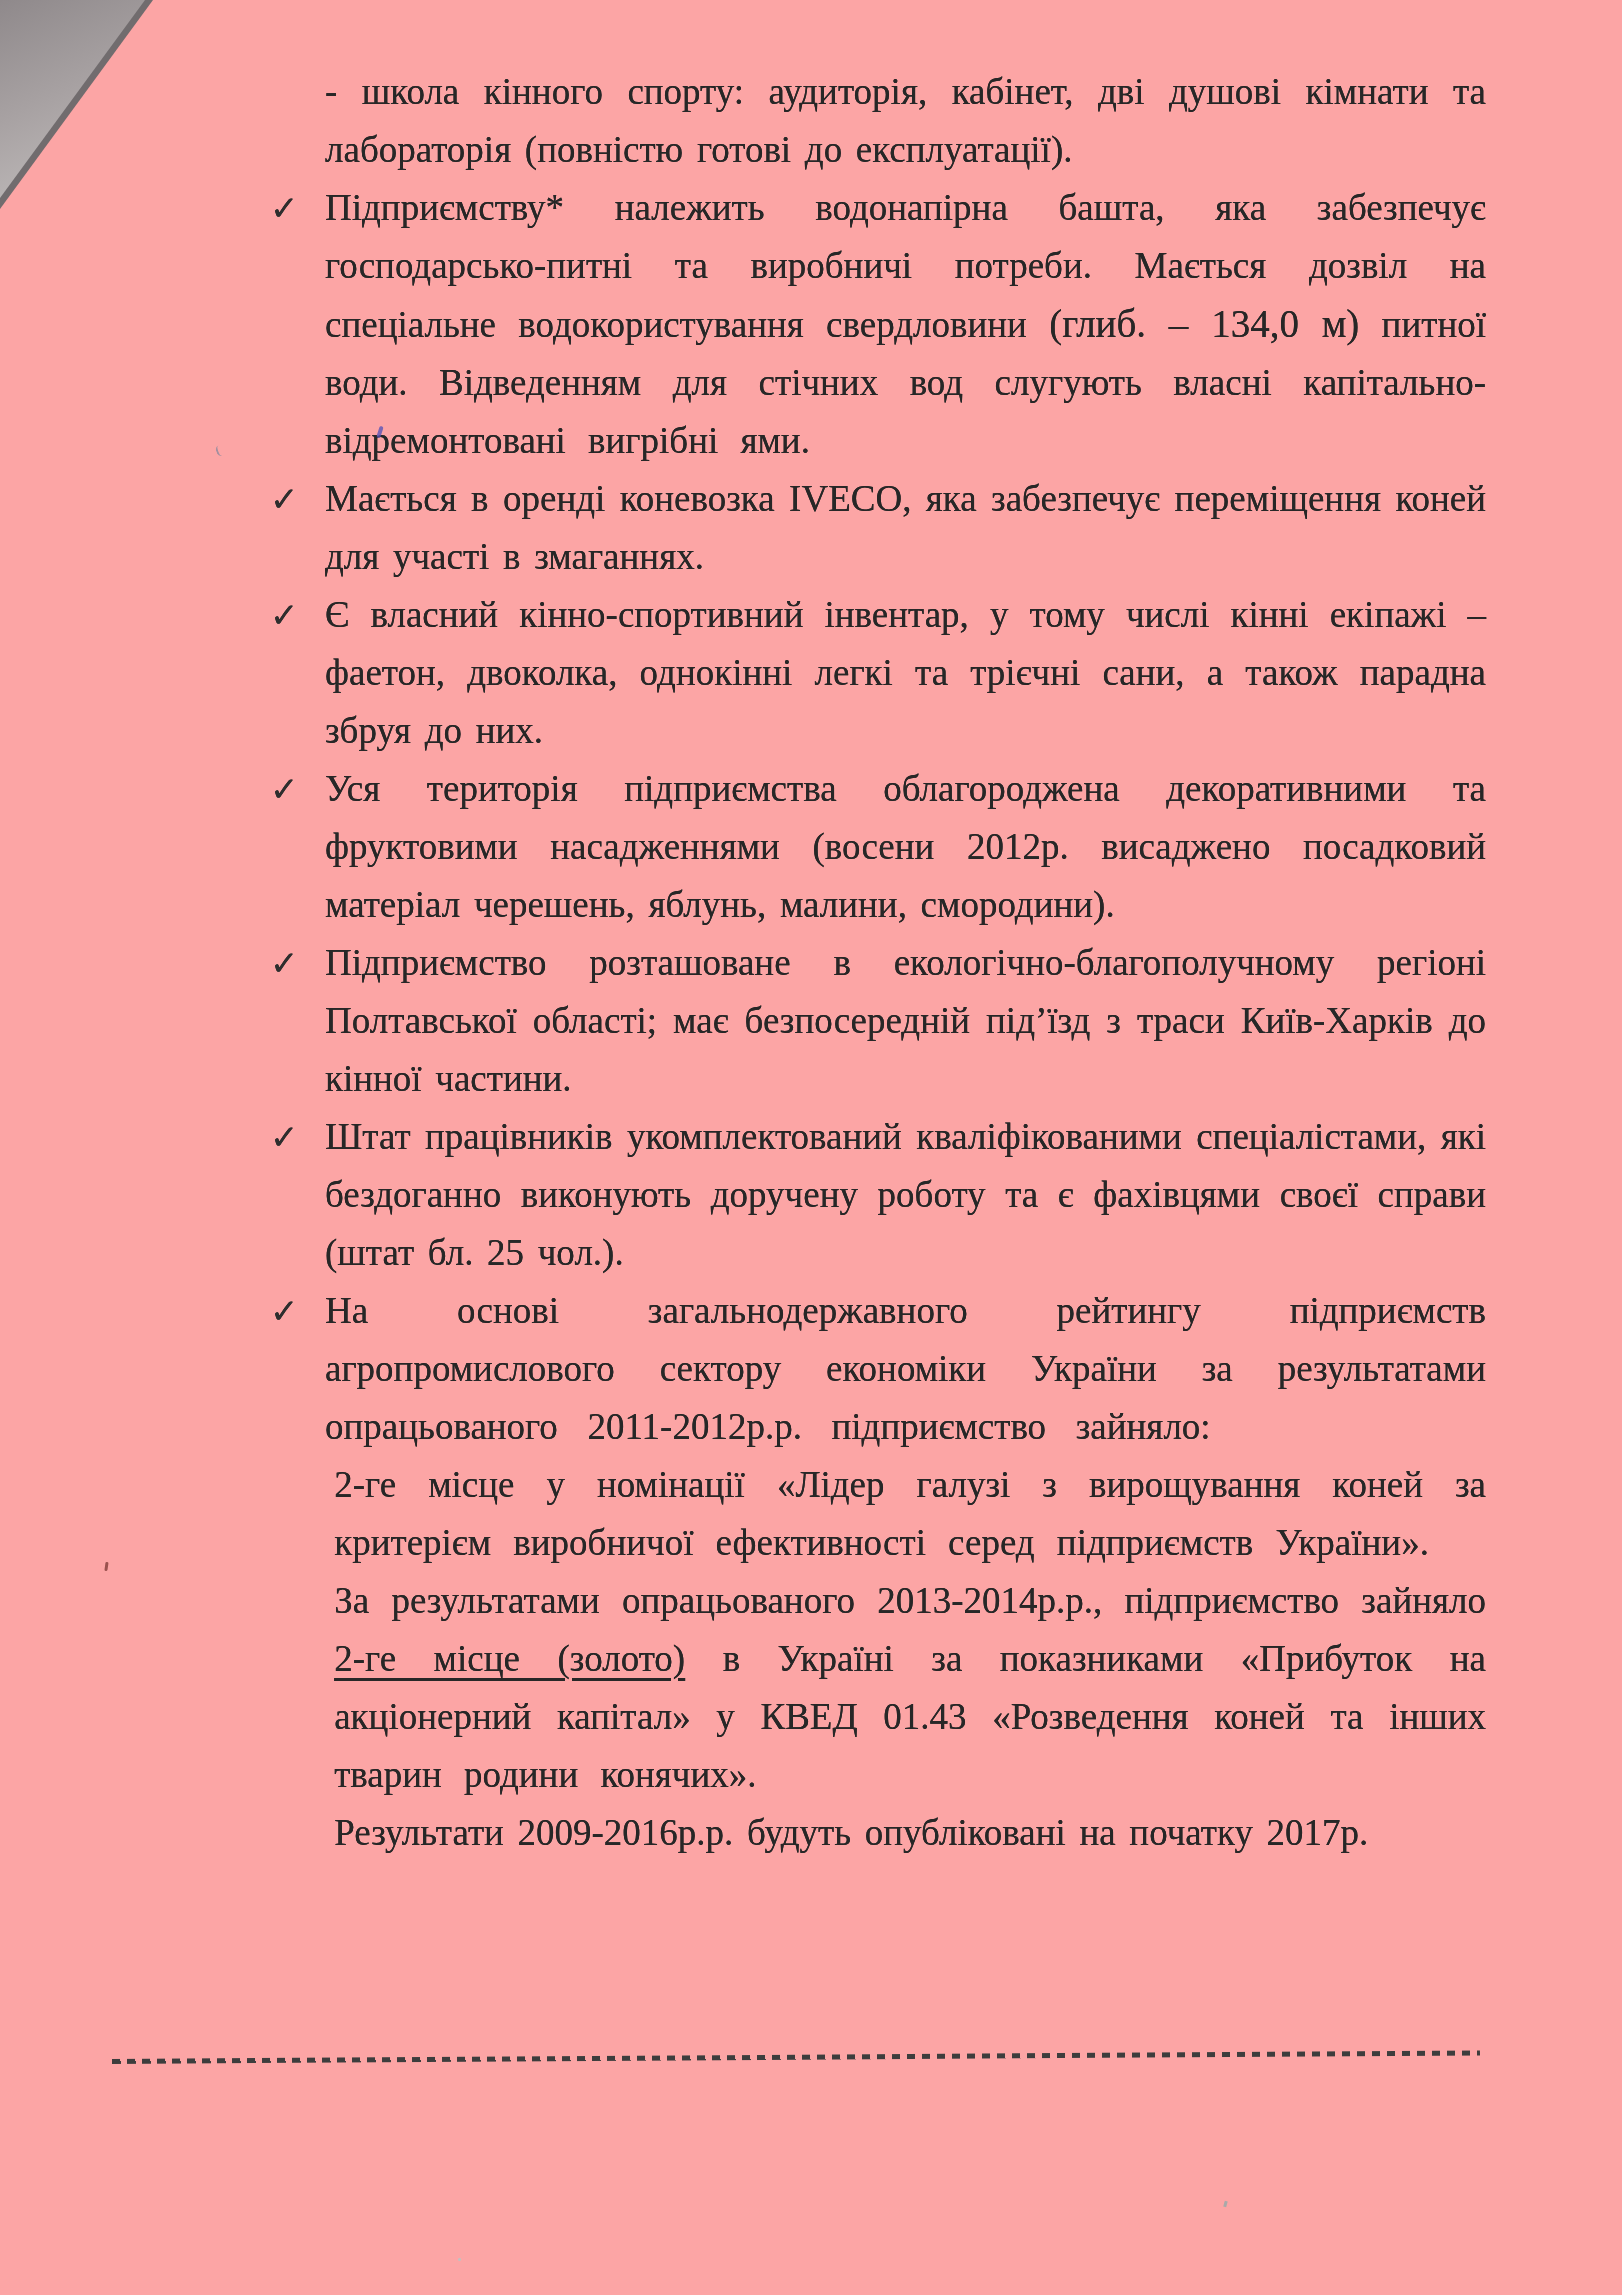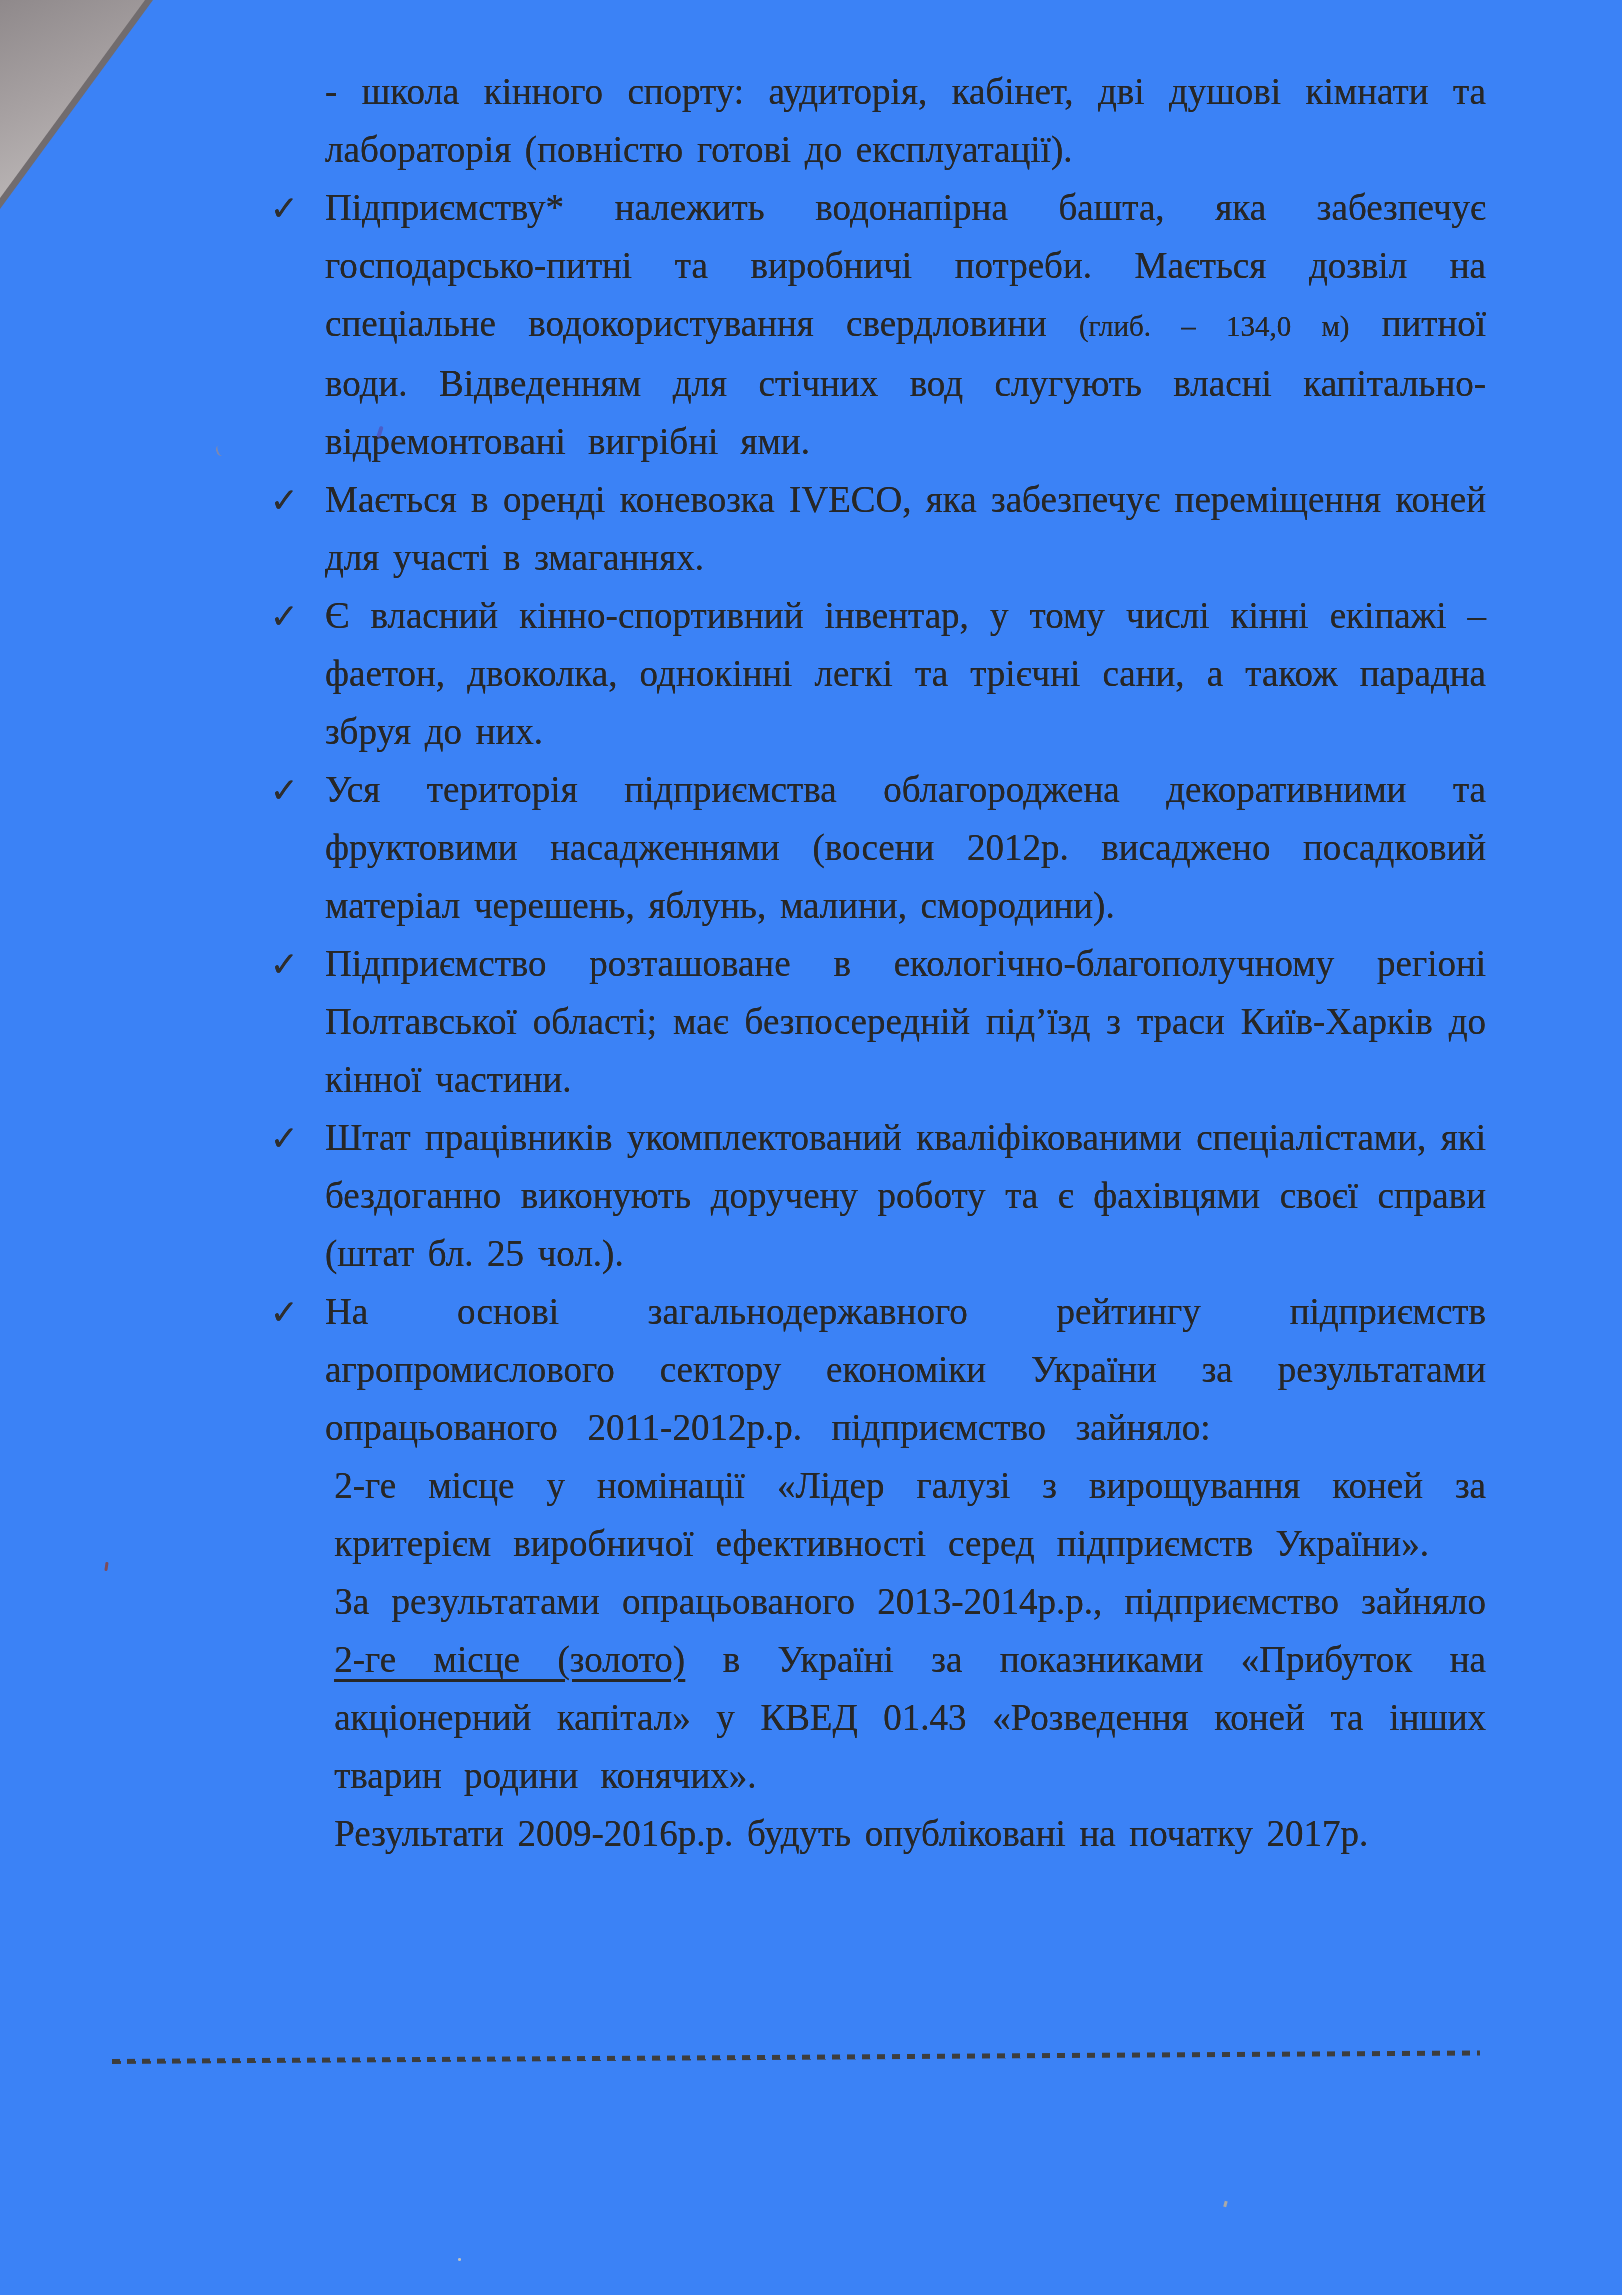--- a/index.html
+++ b/index.html
@@ -1,19 +1,19 @@
 <!DOCTYPE html>
 <html style="font-size:10.5px"><head>
 <meta charset="utf-8">
 <style>
   html,body{margin:0;padding:0;background:#e8e8e6;}
   .page{
     position:relative;
     width:1623px;height:2295px;
-    background:#3b82f6;
+    background:#fca5a5;
     font-family:"Liberation Serif","DejaVu Serif",serif;
     color:#272727;
     overflow:hidden;
   }
   .content{
     position:absolute;
     left:325px;top:63px;width:1161px;
     font-size:37px;line-height:58px;
     text-shadow:0 0 0.4px currentColor;
   }
@@ -24,21 +24,21 @@
     word-spacing:0.12em;
   }
   p.loose{word-spacing:0.35em;}
   p.looser{word-spacing:0.55em;}
   p.indent{margin-left:9.2px;}
   .check{
     position:absolute;left:-55px;top:0.7px;
     font-size:34px;word-spacing:normal;
     color:#2e2e2e;
   }
-  .small-detail{font-size:29px;}
+  .small-detail{font-size:39px;}
   .underline{
     text-decoration:underline;
     text-decoration-thickness:2.6px;
     text-underline-offset:7.2px;
   }
   
   .corner-outer{
     position:absolute;left:0;top:0;width:153px;height:209px;
     clip-path:polygon(0 0,100% 0,0 100%);
     background:#716c6e;

